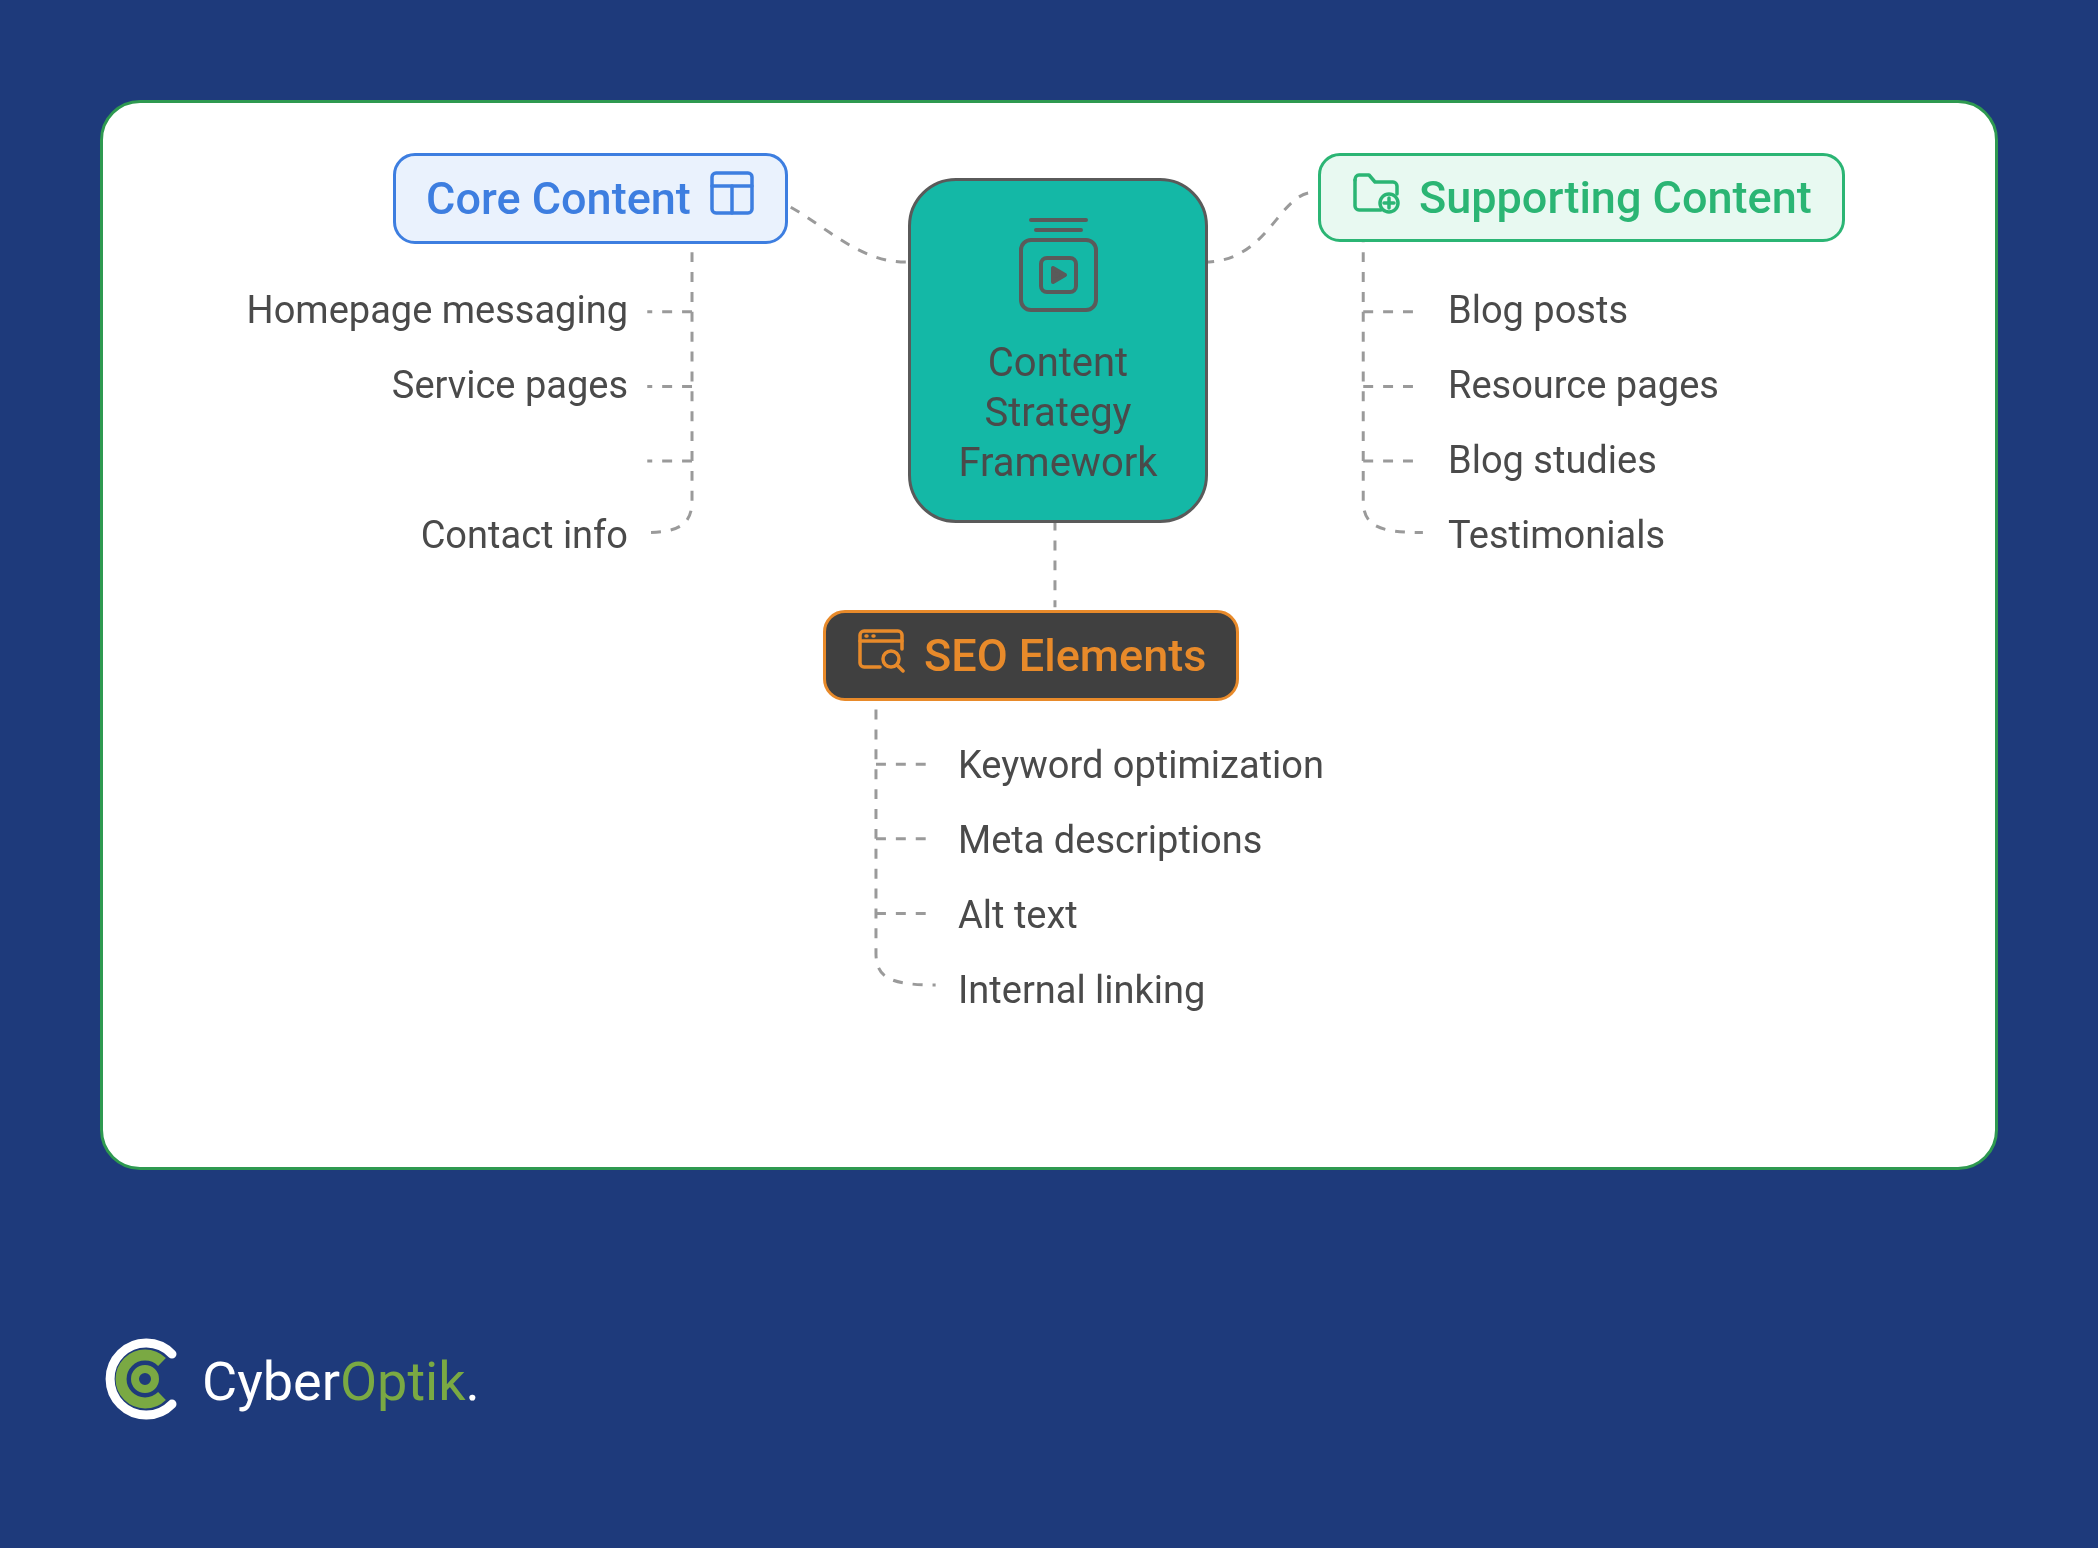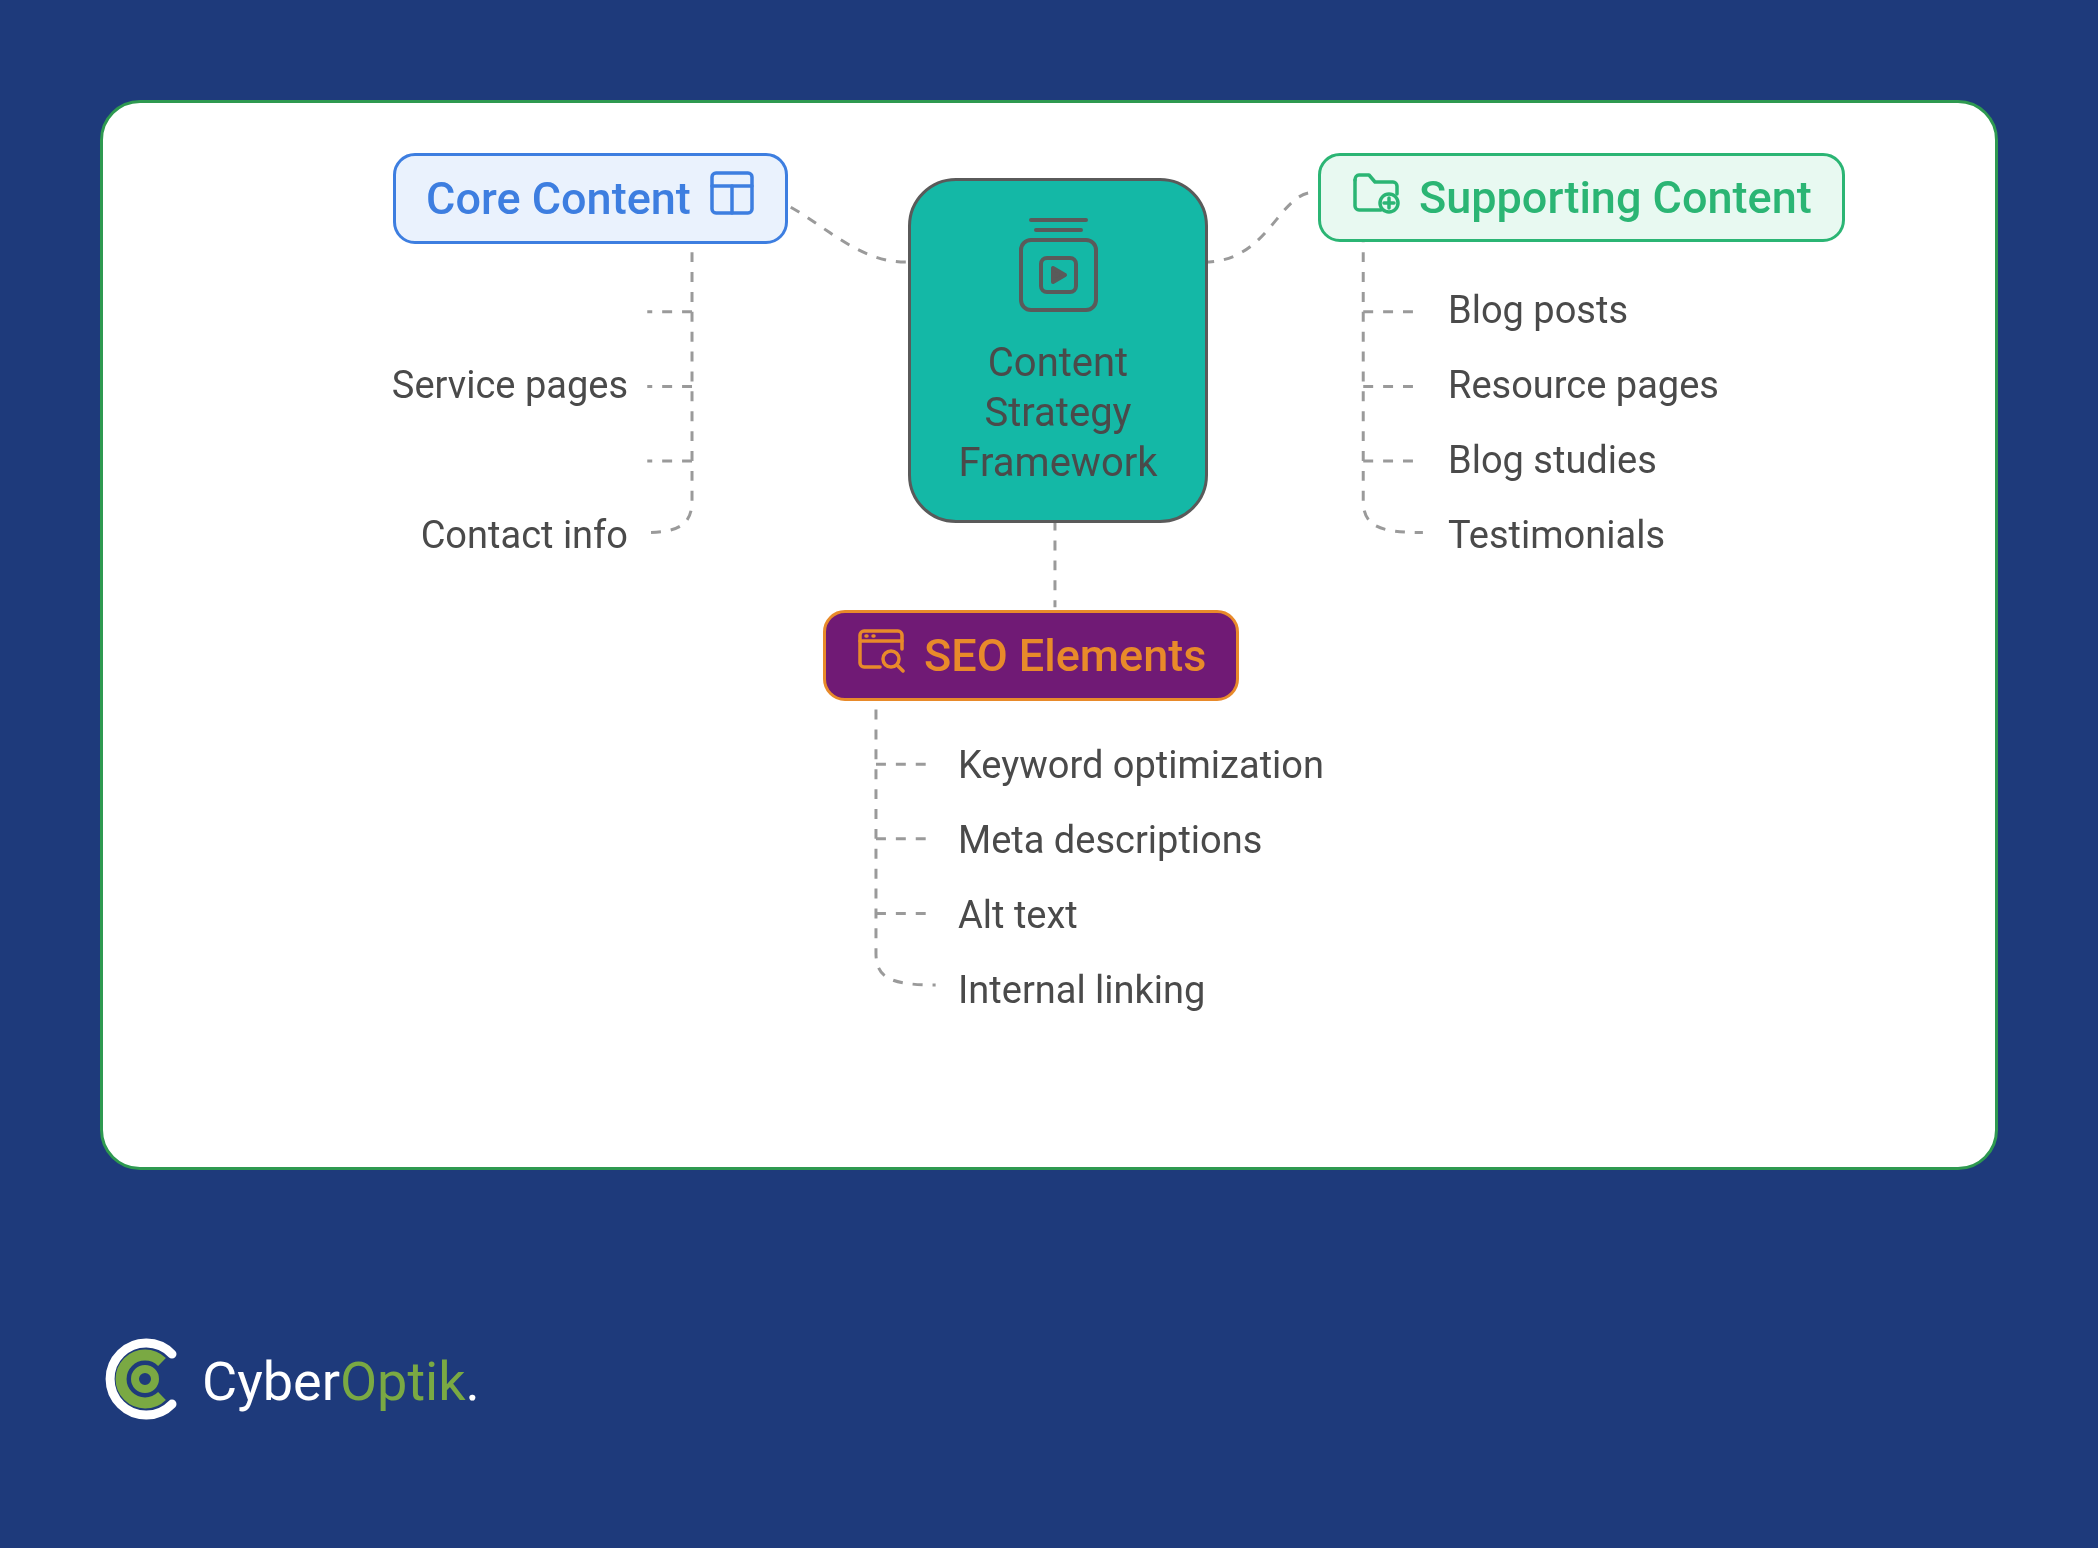--- a/index.html
+++ b/index.html
@@ -75,21 +75,21 @@
     top: 50px;
     color: #2bb574;
     border-color: #2bb574;
     background: #e8f9f1;
   }
   .branch-seo {
     left: 720px;
     top: 507px;
     color: #e88a2a;
     border-color: #e88a2a;
-    background: #701a75;
+    background: #404040;
   }
   .item {
     position: absolute;
     font-size: 38px;
     color: #4a4a4a;
     white-space: nowrap;
   }
   
   .core-1 { left: 80px; top: 185px; width: 445px; text-align: right; }
   .core-2 { left: 80px; top: 260px; width: 445px; text-align: right; }
@@ -185,20 +185,21 @@
   <div class="branch-box branch-core">
     <span>Core Content</span>
     <span>
       <svg width="46" height="46" viewBox="0 0 46 46" fill="none" stroke="#3d7ee0" stroke-width="3.5" stroke-linecap="round" stroke-linejoin="round">
         <rect x="3" y="3" width="40" height="40" rx="4"></rect>
         <line x1="3" y1="16" x2="43" y2="16"></line>
         <line x1="23" y1="16" x2="23" y2="43"></line>
       </svg>
     </span>
   </div>
+  <div class="item core-1">Homepage messaging</div>
   <div class="item core-2">Service pages</div>
   <div class="item core-4">Contact info</div>
 
   <div class="branch-box branch-supporting">
     <span>
       <svg width="50" height="44" viewBox="0 0 50 44" fill="none" stroke="#2bb574" stroke-width="3.5" stroke-linecap="round" stroke-linejoin="round">
         <path d="M4 10 L4 36 C4 38 6 40 8 40 L30 40"></path>
         <path d="M4 10 C4 7 6 5 8 5 L18 5 L24 12 L42 12 C44 12 46 14 46 16 L46 24"></path>
         <circle cx="38" cy="33" r="9"></circle>
         <line x1="38" y1="28" x2="38" y2="38"></line>

